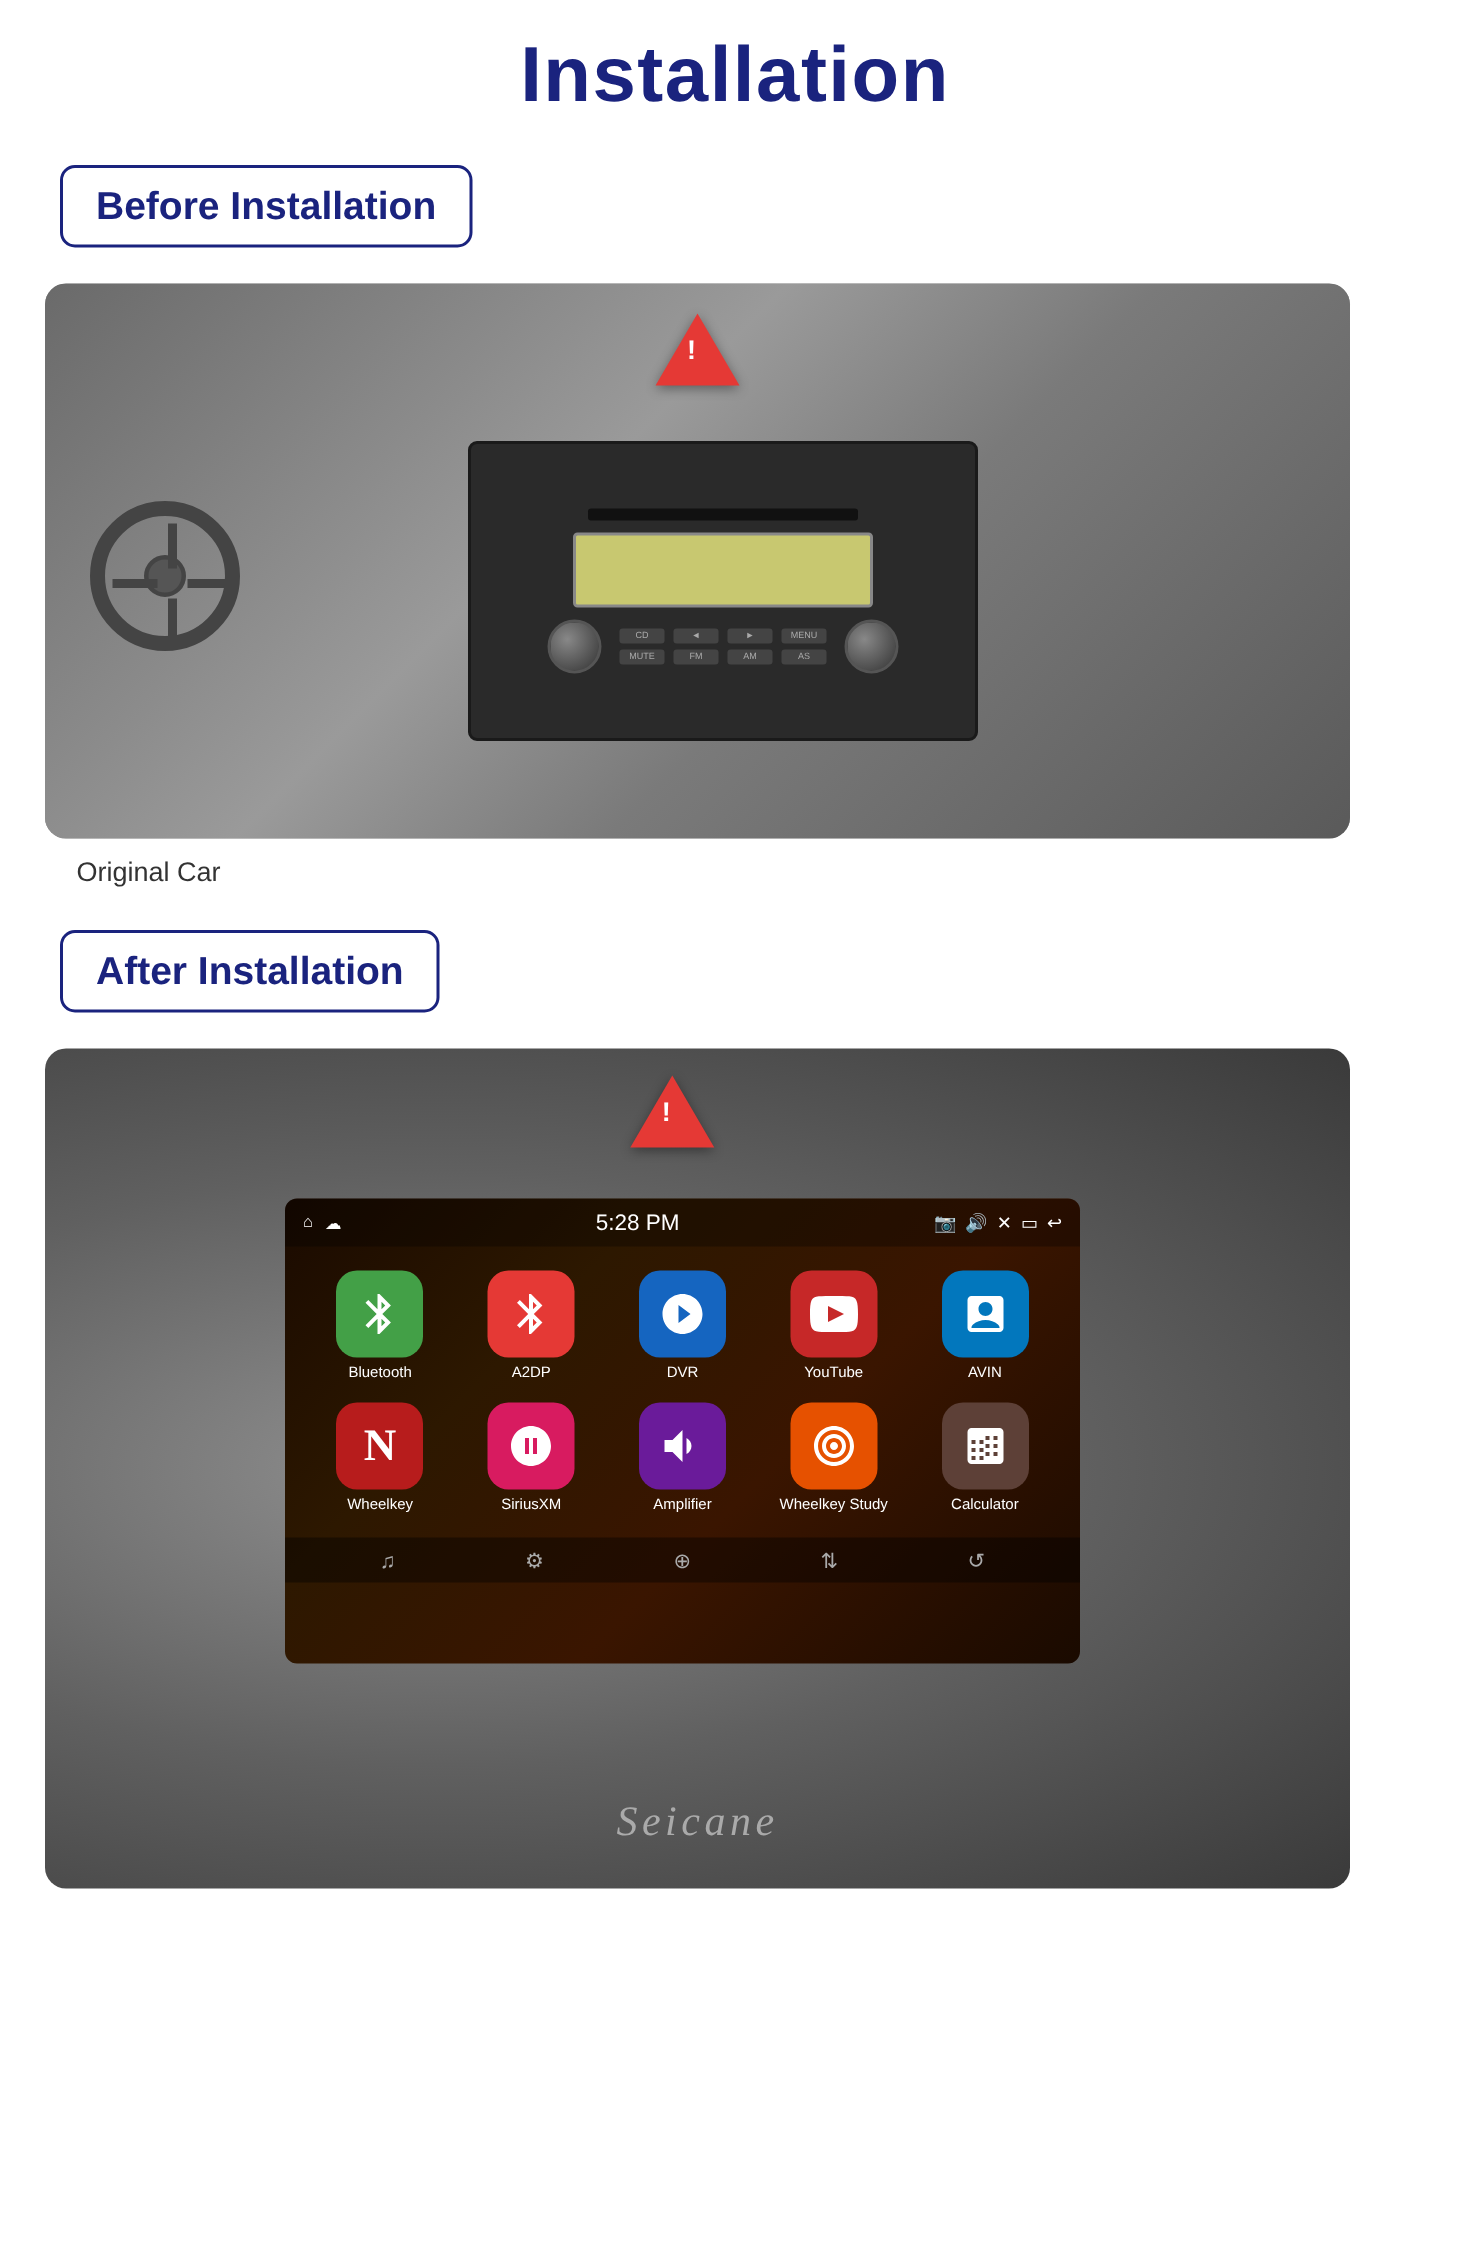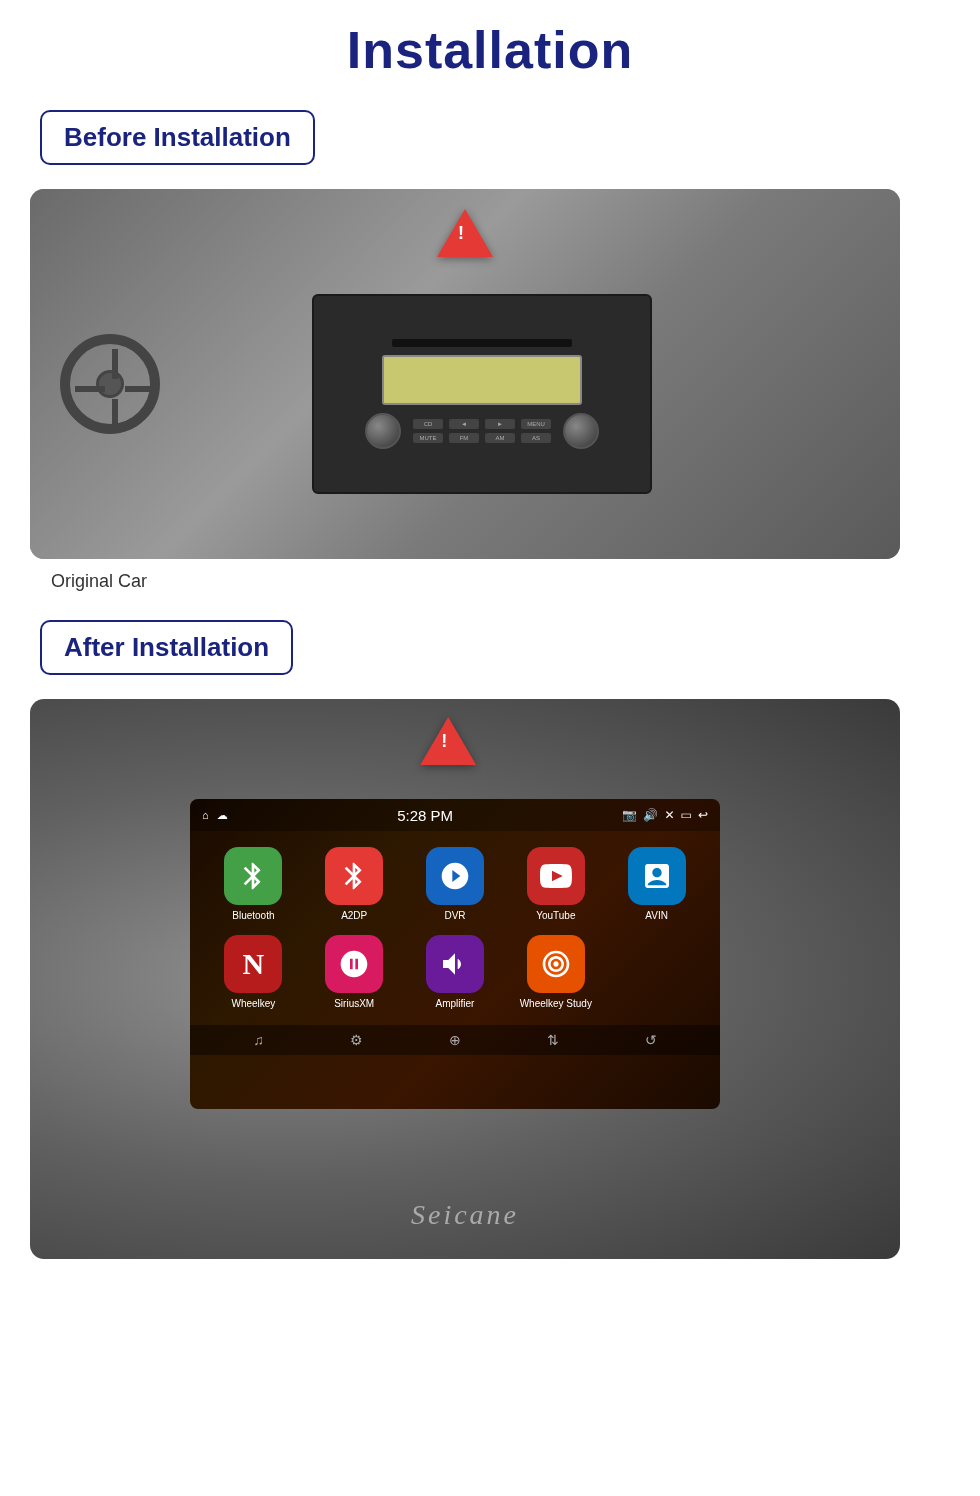--- a/index.html
+++ b/index.html
@@ -496,20 +496,28 @@
 
         <div class="app-item">
           <div class="app-icon icon-wheelkey">
             <svg viewBox="0 0 24 24" fill="white">
                 <path d="M12 2C6.48 2 2 6.48 2 12s4.48 10 10 10 10-4.48 10-10S17.52 2 12 2zm0 18c-4.41 0-8-3.59-8-8s3.59-8 8-8 8 3.59 8 8-3.59 8-8 8zm0-14c-3.31 0-6 2.69-6 6s2.69 6 6 6 6-2.69 6-6-2.69-6-6-6zm0 10c-2.21 0-4-1.79-4-4s1.79-4 4-4 4 1.79 4 4-1.79 4-4 4zm0-6c-1.1 0-2 .9-2 2s.9 2 2 2 2-.9 2-2-.9-2-2-2z"></path>
               </svg>
           </div>
           <span class="app-label">Wheelkey Study</span>
         </div>
 
+        <div class="app-item">
+          <div class="app-icon icon-calculator">
+            <svg viewBox="0 0 24 24" fill="white">
+                <path d="M19 3H5c-1.1 0-2 .9-2 2v14c0 1.1.9 2 2 2h14c1.1 0 2-.9 2-2V5c0-1.1-.9-2-2-2zm-5 14h-2v-2h2v2zm0-4h-2v-2h2v2zm0-4h-2V7h2v2zm4 8h-2v-2h2v2zm0-4h-2v-2h2v2zm0-4h-2V7h2v2zM7 19H5v-2h2v2zm0-4H5v-2h2v2zm0-4H5v-2h2v2zm0-4H5V7h2v2zm4 12H9v-2h2v2zm0-4H9v-2h2v2zm0-4H9v-2h2v2zm0-4H9V7h2v2z"></path>
+              </svg>
+          </div>
+          <span class="app-label">Calculator</span>
+        </div>
       </div>
 
       <div class="bottom-bar">
         <span class="bottom-icon">♫</span>
         <span class="bottom-icon">⚙</span>
         <span class="bottom-icon">⊕</span>
         <span class="bottom-icon">⇅</span>
         <span class="bottom-icon">↺</span>
       </div>
     </div>

